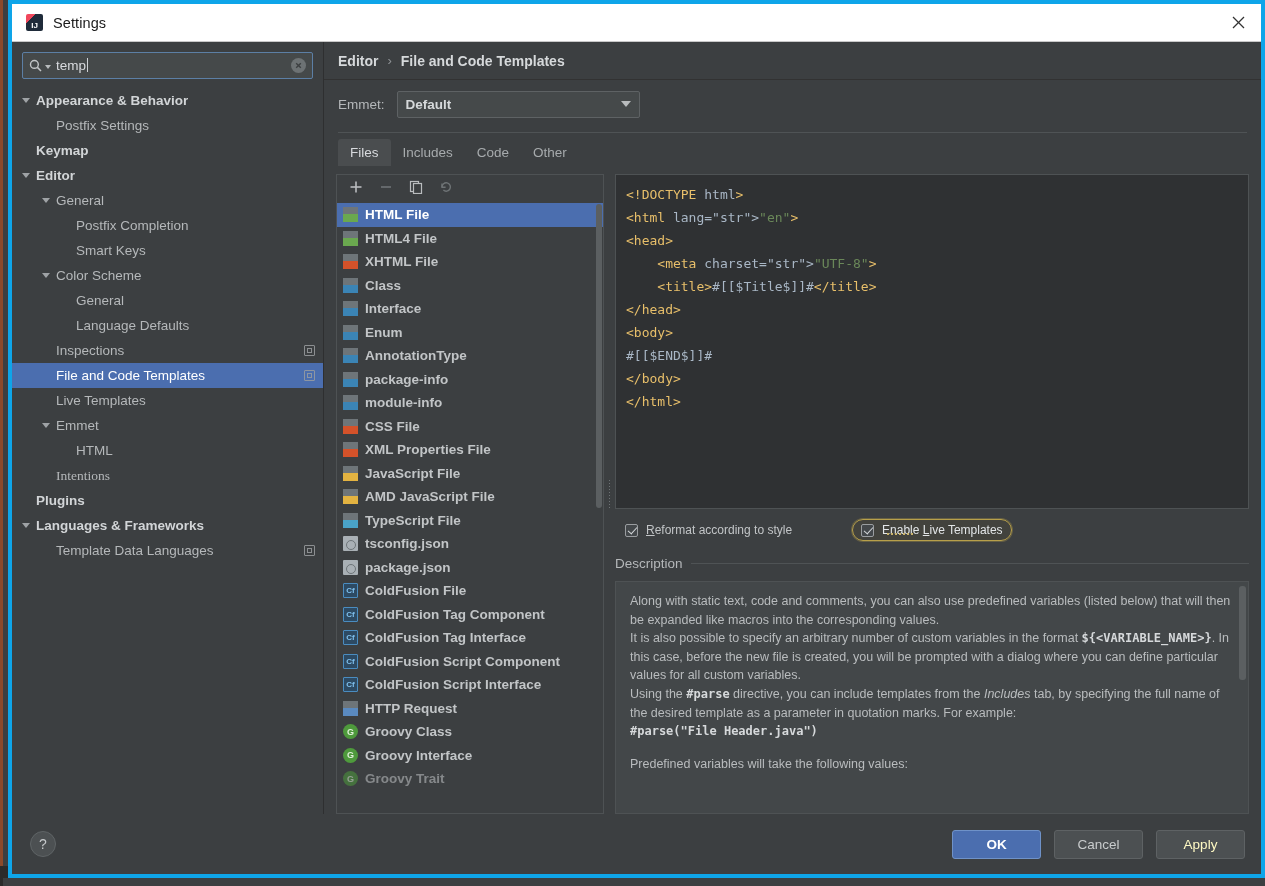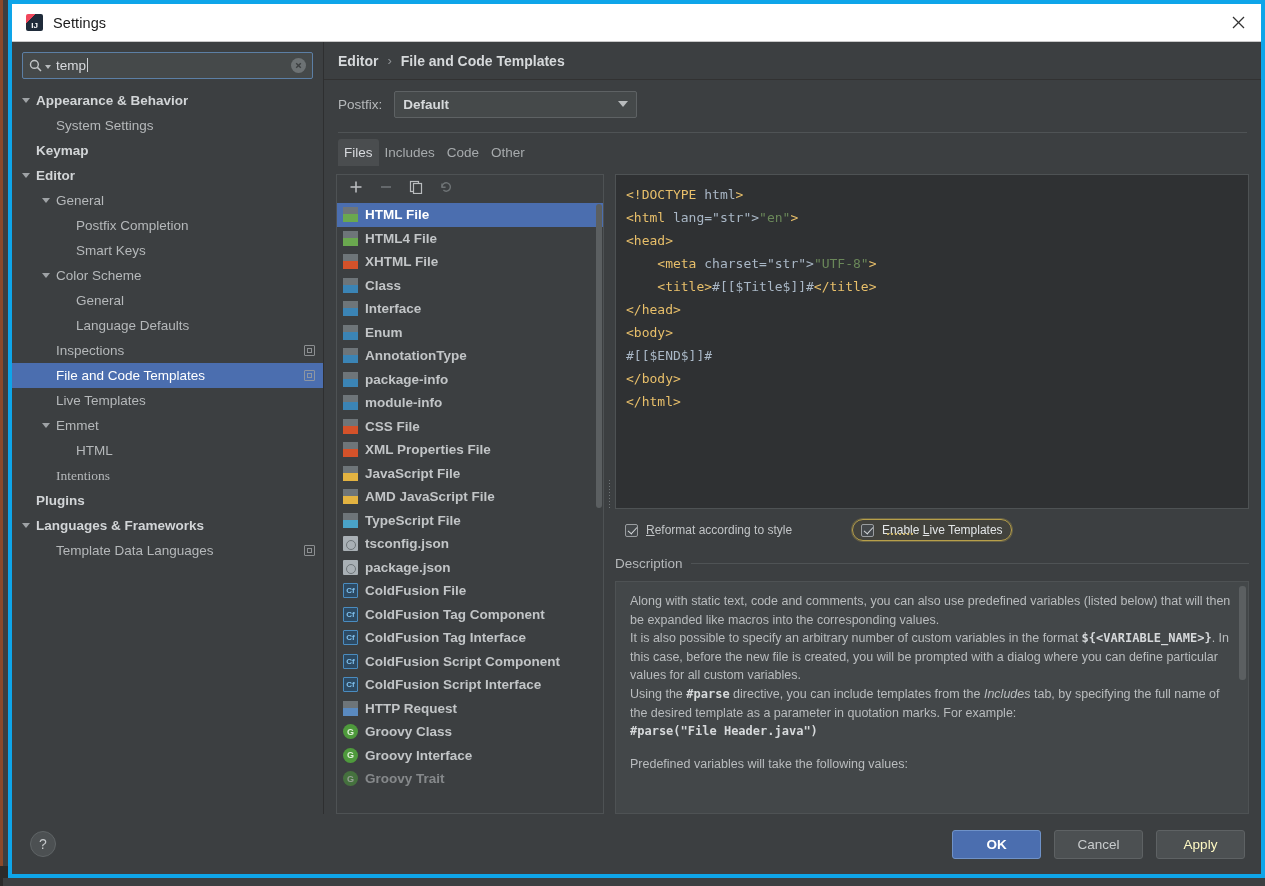--- a/index.html
+++ b/index.html
@@ -172,21 +172,21 @@
   }
 
   .tabs-sep {
     height: 1px; background: #4f5355; margin: 4px 14px 0 14px;
   }
   .tabrow {
     height: 33px; display: flex; align-items: flex-end;
     padding-left: 14px; gap: 0;
   }
   .tab {
-    height: 27px; padding: 0 6px; display: flex; align-items: center;
+    height: 27px; padding: 0 12px; display: flex; align-items: center;
     font-size: 13.5px; color: #a7abad;
     border-radius: 3px 3px 0 0;
   }
   .tab.active { background: #4a4d4f; color: #d8dade; }
 
   .panels {
     flex: 1 1 auto; display: flex; min-height: 0;
     padding: 8px 12px 0 12px; gap: 0;
   }
 
@@ -395,21 +395,21 @@
         </div>
       </div>
 
       <div class="tree" id="tree">
           <div class="tnode bold" style="padding-left: 10px;">
             <span class="arrow"></span>
             <span class="tlabel">Appearance &amp; Behavior</span>
           </div>
           <div class="tnode" style="padding-left: 30px;">
             <span class="arrow hidden"></span>
-            <span class="tlabel">System Settings</span>
+            <span class="tlabel">Postfix Settings</span>
           </div>
           <div class="tnode bold" style="padding-left: 10px;">
             <span class="arrow hidden"></span>
             <span class="tlabel">Keymap</span>
           </div>
           <div class="tnode bold" style="padding-left: 10px;">
             <span class="arrow"></span>
             <span class="tlabel">Editor</span>
           </div>
           <div class="tnode" style="padding-left: 30px;">
@@ -480,21 +480,21 @@
 
     <div class="rightpane">
 
       <div class="breadcrumb">
         <span>Editor</span>
         <span class="crumb-sep">›</span>
         <span>File and Code Templates</span>
       </div>
 
       <div class="schemerow">
-        <span class="lbl">Postfix:</span>
+        <span class="lbl">Emmet:</span>
         <div class="combo">
           <span>Default</span>
           <span class="caret"></span>
         </div>
       </div>
 
       <div class="tabs-sep"></div>
       <div class="tabrow" id="tabrow">
           <div class="tab active">Files</div>
           <div class="tab">Includes</div>

